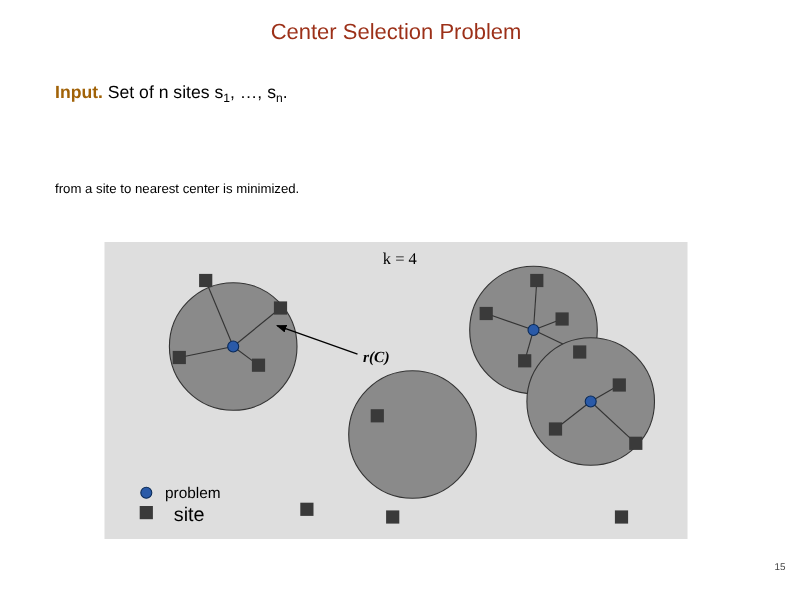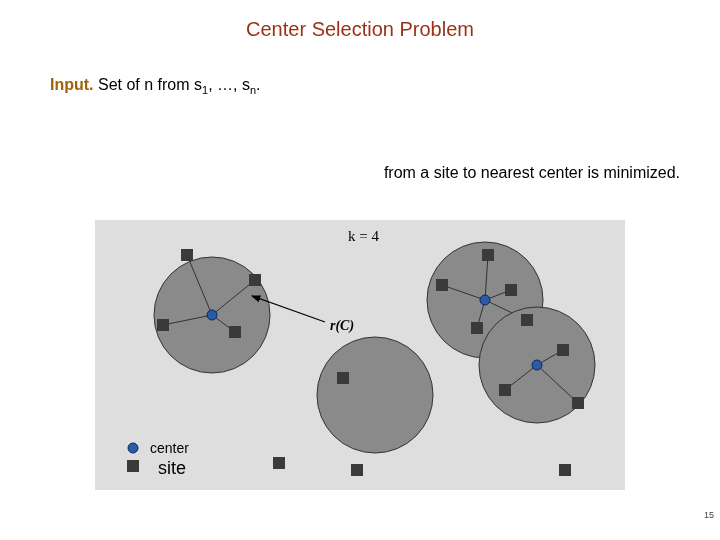--- a/index.html
+++ b/index.html
@@ -41,22 +41,21 @@
     left: 50px;
     right: 40px;
     font-size: 16px;
     line-height: 1.35;
   }
   .line2b {
     position: absolute;
     top: 164px;
     left: 50px;
     right: 40px;
-    font-size: 16px;
-    text-align: right;
+    font-size: 12px;
   }
   .diagram-box {
     position: absolute;
     top: 220px;
     left: 95px;
     width: 530px;
     height: 270px;
     background: #dedede;
   }
   .k-label {
@@ -122,21 +121,21 @@
   }
 </style>
 </head>
 <body>
 
 <div class="slide">
 
   <div class="title">Center Selection Problem</div>
 
   <div class="line1">
-    <span class="kw">Input.</span><span>  Set of n from s</span><span class="sub">1</span><span>, …, s</span><span class="sub">n</span><span>.</span>
+    <span class="kw">Input.</span><span>  Set of n sites s</span><span class="sub">1</span><span>, …, s</span><span class="sub">n</span><span>.</span>
   </div>
 
   <div class="line2b">from a site to nearest center is minimized.</div>
 
   <div class="diagram-box"></div>
 
   <svg class="diagram" viewBox="0 0 530 270">
     <defs>
       <marker id="arrowhead" markerWidth="8" markerHeight="6" refX="7" refY="3" orient="auto">
         <polygon points="0 0, 8 3, 0 6" fill="#000"></polygon>
@@ -195,17 +194,17 @@
       <circle class="center-dot" cx="442" cy="145" r="5"></circle>
     </g>
 
     <circle class="center-dot" cx="38" cy="228" r="5"></circle>
     <rect class="site-sq" x="32" y="240" width="12" height="12"></rect>
   </svg>
 
   <div class="k-label">k = 4</div>
   <div class="r-label">r(C)</div>
 
-  <div class="legend-center">center</div>
+  <div class="legend-center">problem</div>
   <div class="legend-site">site</div>
 
   <div class="pagenum">15</div>
 </div>
 
 </body></html>

